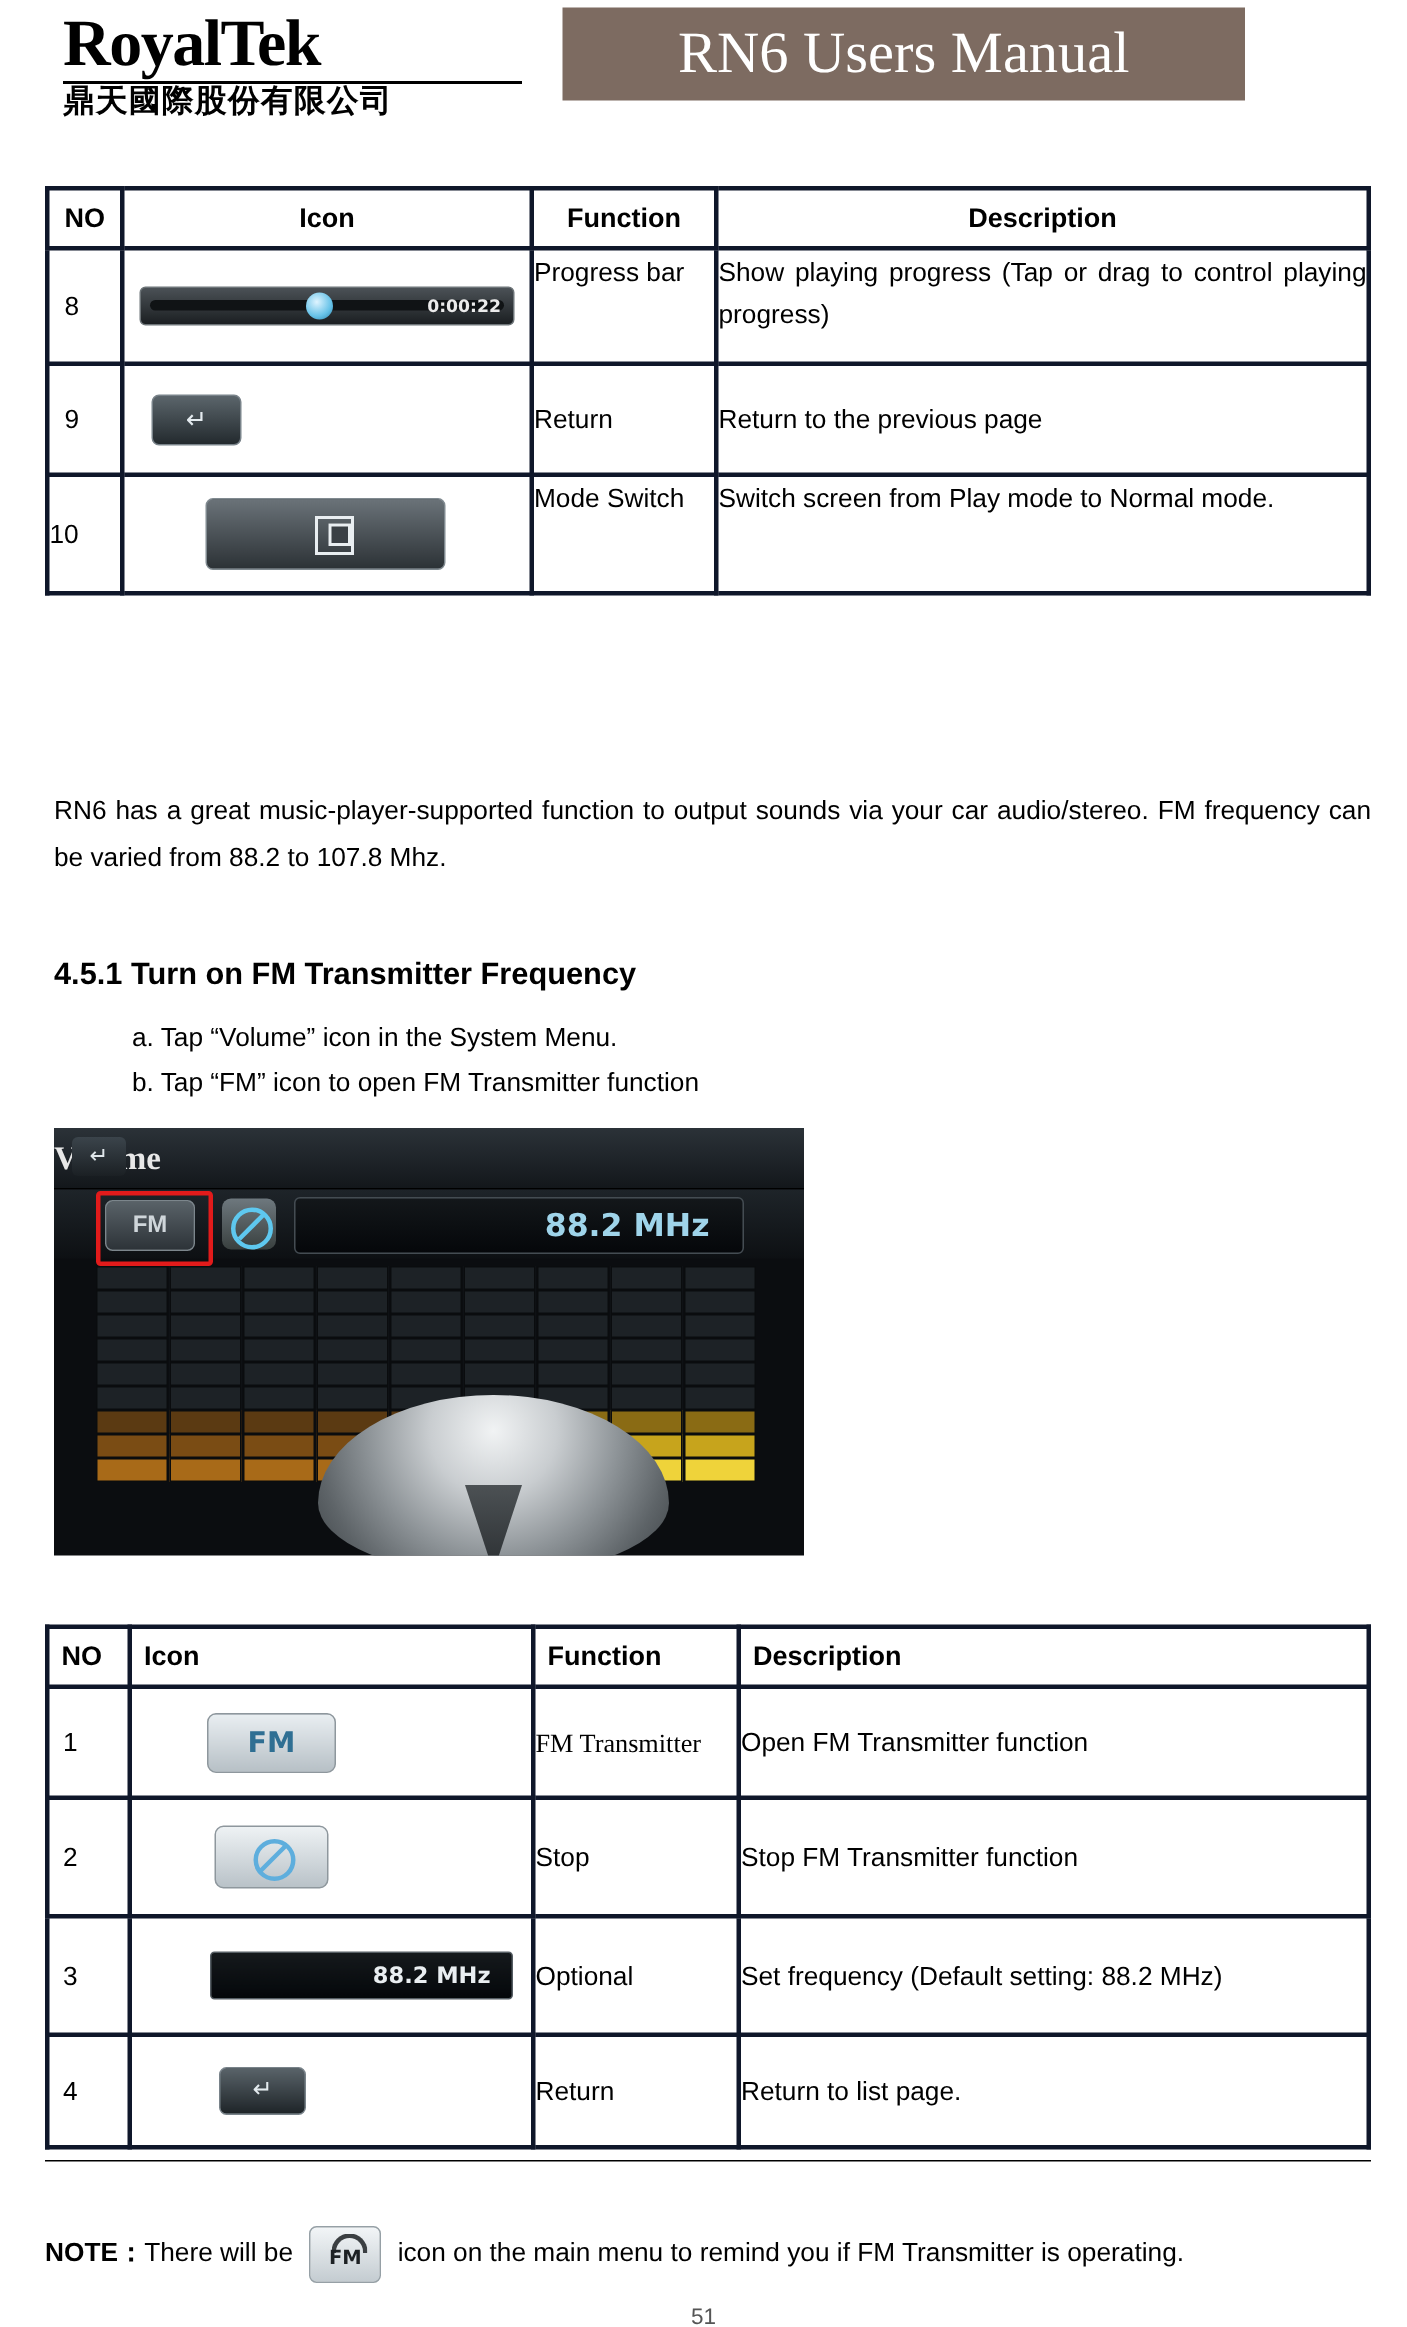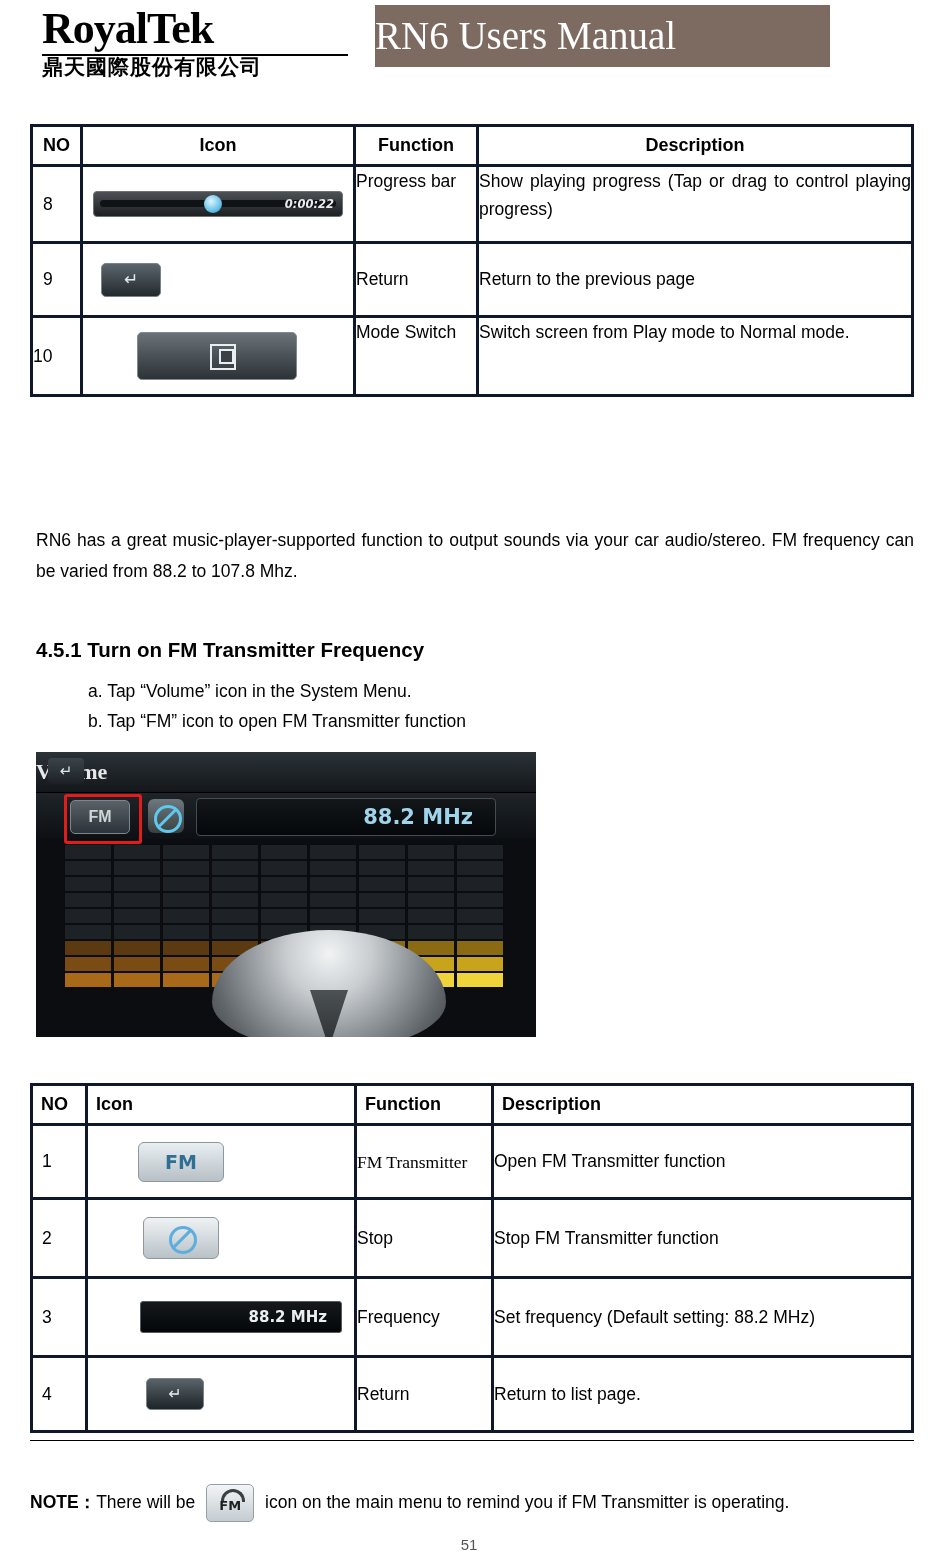--- a/index.html
+++ b/index.html
@@ -36,20 +36,21 @@
   }
   .logo-rule { position:absolute; left:0; top:50px; width:306px; height:2px; background:#000; }
   .title-box {
     position:absolute; left:375px; top:5px; width:455px; height:62px;
     background:#7d6b61;
   }
   .title-text {
     font-family:"Liberation Serif", serif;
     font-size:39px;
     color:#ffffff;
+    text-align:center;
     line-height:62px;
   }
 
   
   table.doc {
     position:absolute;
     border-collapse:collapse;
     font-size:17.5px;
   }
   table.doc td, table.doc th {
@@ -313,21 +314,21 @@
   <table class="doc" id="table1">
     <tbody>
         <tr class="th-row">
       <th class="c-no">NO</th>
       <th class="c-icon">Icon</th>
       <th class="c-func">Function</th>
       <th>Description</th>
     </tr>
     <tr>
       <td class="cell-pad" style="text-align:left;padding-left:10px;">8</td>
-      <td class="cell-center" style="height:74px;font-style:italic;">
+      <td class="cell-center" style="height:74px;">
         <span class="ic ic-progress">
           <span class="track"></span>
           <span class="thumb"></span>
           <span class="time">0:00:22</span>
         </span>
       </td>
       <td class="cell-pad lh" style="vertical-align:top;">Progress bar</td>
       <td class="cell-pad lh cell-just" style="vertical-align:top;">Show playing progress (Tap or drag to control playing progress)</td>
     </tr>
     <tr>
@@ -502,21 +503,21 @@
       <td class="cell-pad">Stop</td>
       <td class="cell-pad">Stop FM Transmitter function</td>
     </tr>
     <tr>
       <td class="cell-pad" style="text-align:left;padding-left:9px;">3</td>
       <td style="height:76px;padding-left:52px;">
         <span class="ic ic-freq">
           <span class="t">88.2 MHz</span>
         </span>
       </td>
-      <td class="cell-pad">Frequency</td>
+      <td class="cell-pad">Optional</td>
       <td class="cell-pad">Set frequency (Default setting: 88.2 MHz)</td>
     </tr>
     <tr>
       <td class="cell-pad" style="text-align:left;padding-left:9px;">4</td>
       <td style="height:72px;padding-left:58px;">
         <span class="ic ic-return2">↵</span>
       </td>
       <td class="cell-pad">Return</td>
       <td class="cell-pad">Return to list page.</td>
     </tr>

